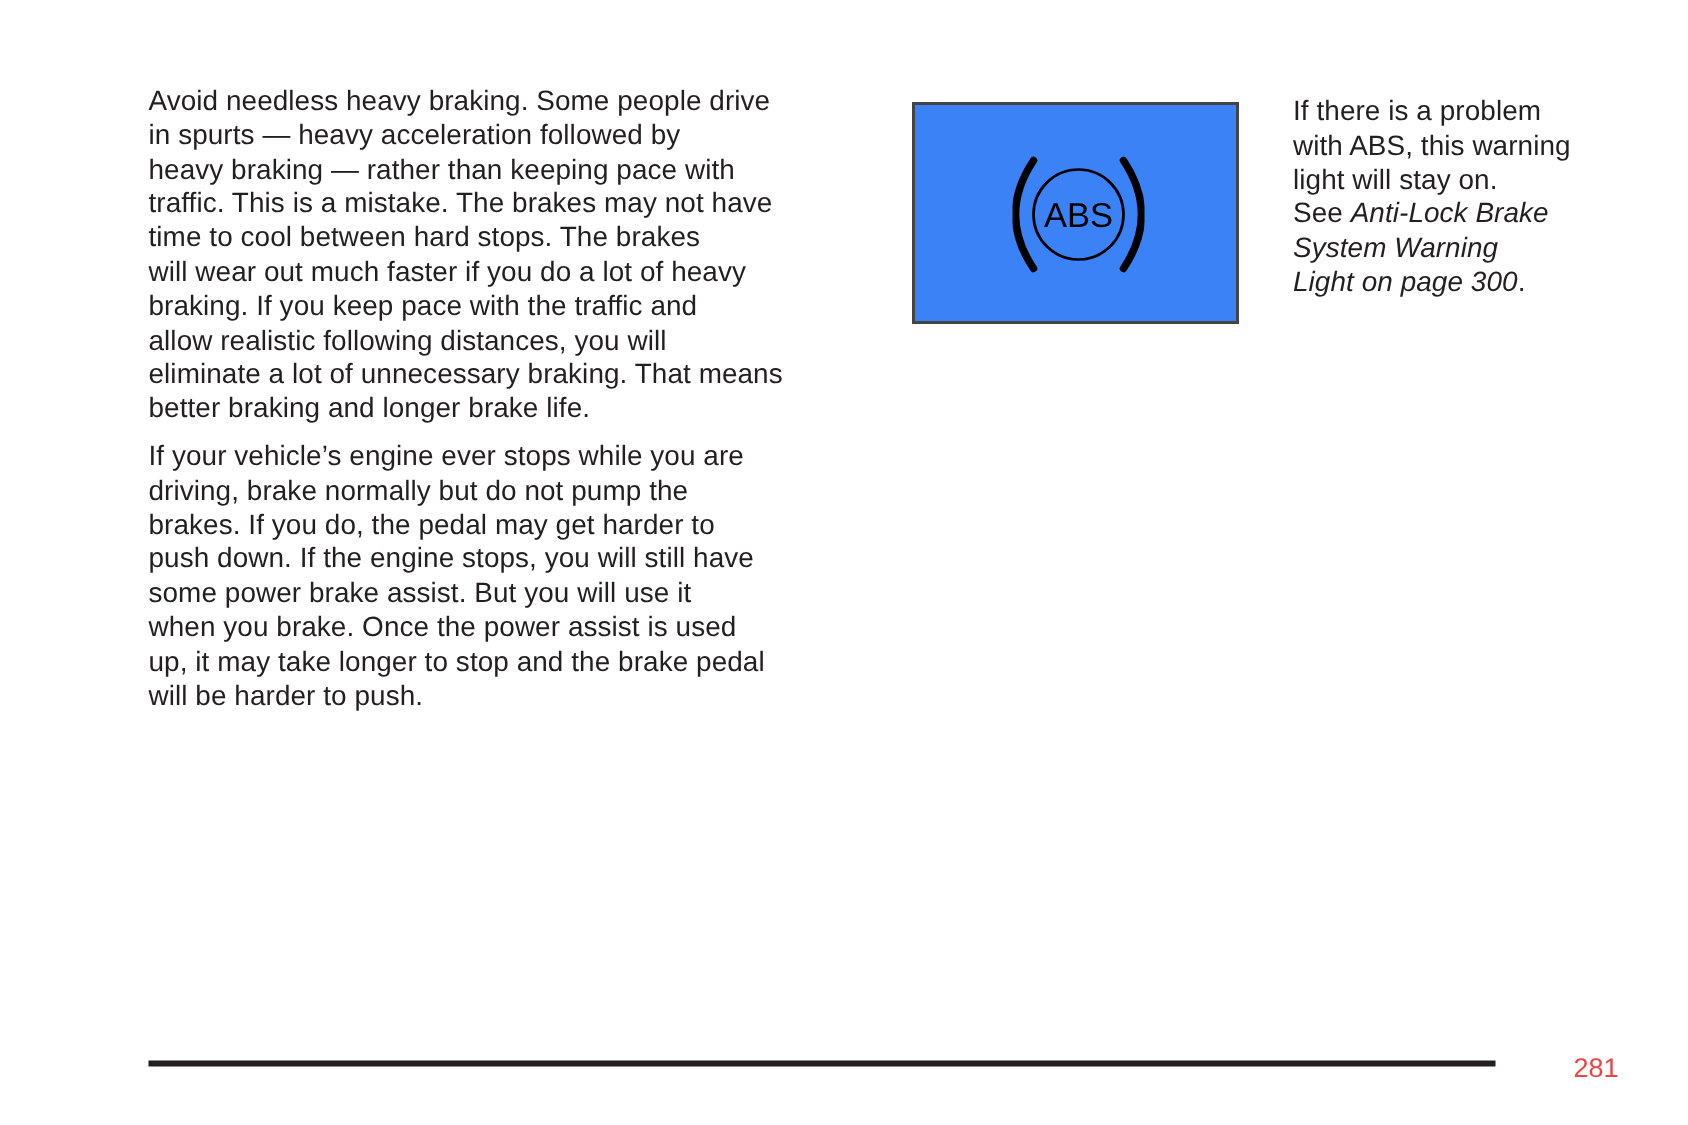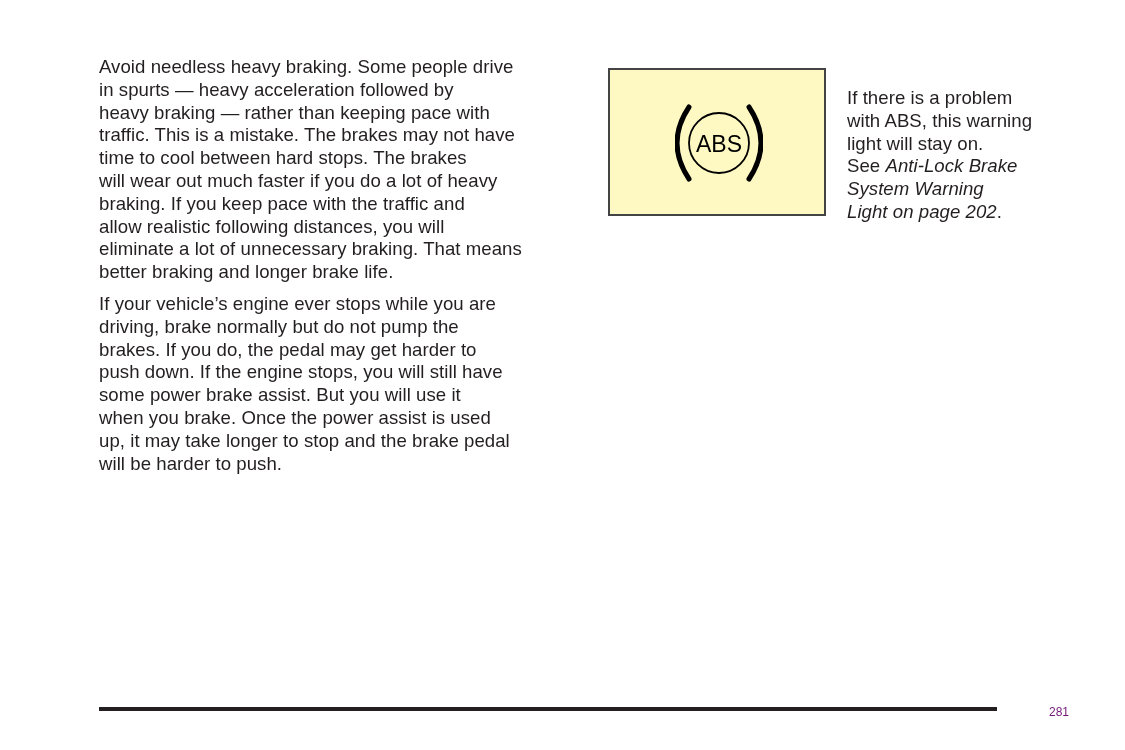--- a/index.html
+++ b/index.html
@@ -15,33 +15,33 @@
       white-space: pre-line; letter-spacing: 0.05px;
     }
     em { font-style: italic; }
     h2 {
       margin: 0 0 11px 0; font-size: 25px; font-weight: bold;
       line-height: 30px; letter-spacing: 0.1px;
     }
     .figure-row { position: relative; margin-top: 12px; height: 160px; }
     .figure-box {
       position: absolute; left: 0; top: 0; width: 218px; height: 148px;
-      border: 2px solid #444444; box-sizing: border-box; background: #fef9c3;
+      border: 2px solid #444444; box-sizing: border-box; background: #3b82f6;
     }
     .abs-icon { position: absolute; left: 65px; top: 25px; width: 88px; height: 96px; }
     .abs-icon svg { width: 100%; height: 100%; }
-    .abs-caption { position: absolute; left: 239px; top: -5px; width: 230px; margin-top: 24px; }
+    .abs-caption { position: absolute; left: 254px; top: -5px; width: 230px; }
     .abs-caption p { margin: 0; }
     .footer-rule {
       position: absolute; left: 99px; top: 707px; width: 898px; height: 4px;
       background: #231f20;
     }
     .page-number {
-      position: absolute; left: 1049px; top: 701px; font-size: 12px;
-      line-height: 22px; color: #701a75;
+      position: absolute; left: 1049px; top: 701px; font-size: 18px;
+      line-height: 22px; color: #ef4444;
     }
   </style>
 </head>
 <body>
 
 <div class="col col-left">
   <p>Avoid needless heavy braking. Some people drive
 in spurts — heavy acceleration followed by
 heavy braking — rather than keeping pace with
 traffic. This is a mistake. The brakes may not have
@@ -73,19 +73,19 @@
           <text x="44" y="56.5" text-anchor="middle" font-family="Liberation Sans, sans-serif" font-size="23" fill="#000">ABS</text>
         </svg>
       </div>
     </div>
     <div class="abs-caption">
       <p><span>If there is a problem
 with ABS, this warning
 light will stay on.
 See </span><em>Anti-Lock Brake
 System Warning
-Light on page 202</em><span>.</span></p>
+Light on page 300</em><span>.</span></p>
     </div>
   </div>
 </div>
 
 <div class="footer-rule"></div>
 <div class="page-number">281</div>
 
 </body></html>

